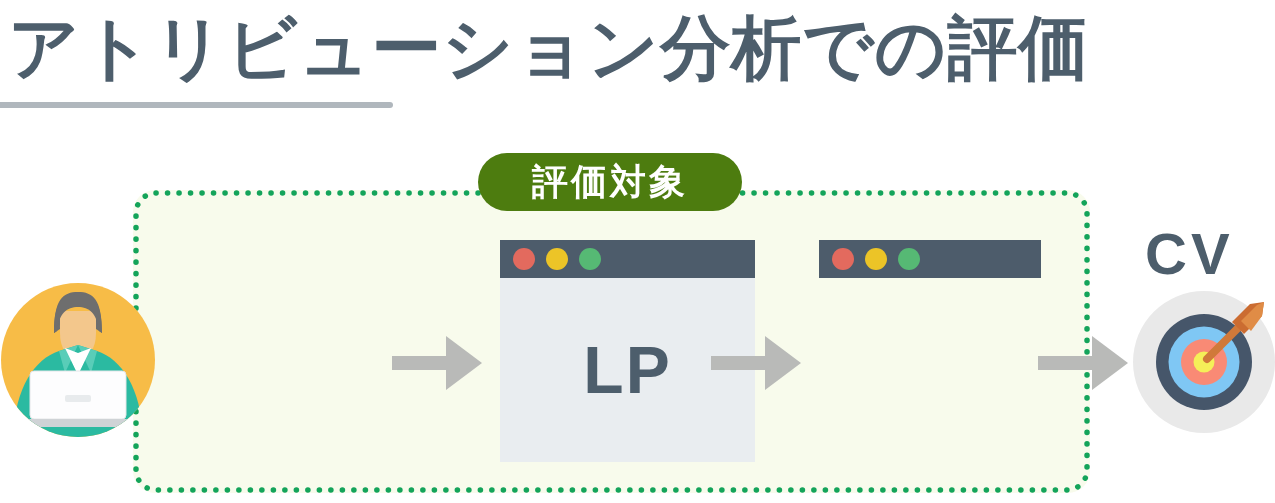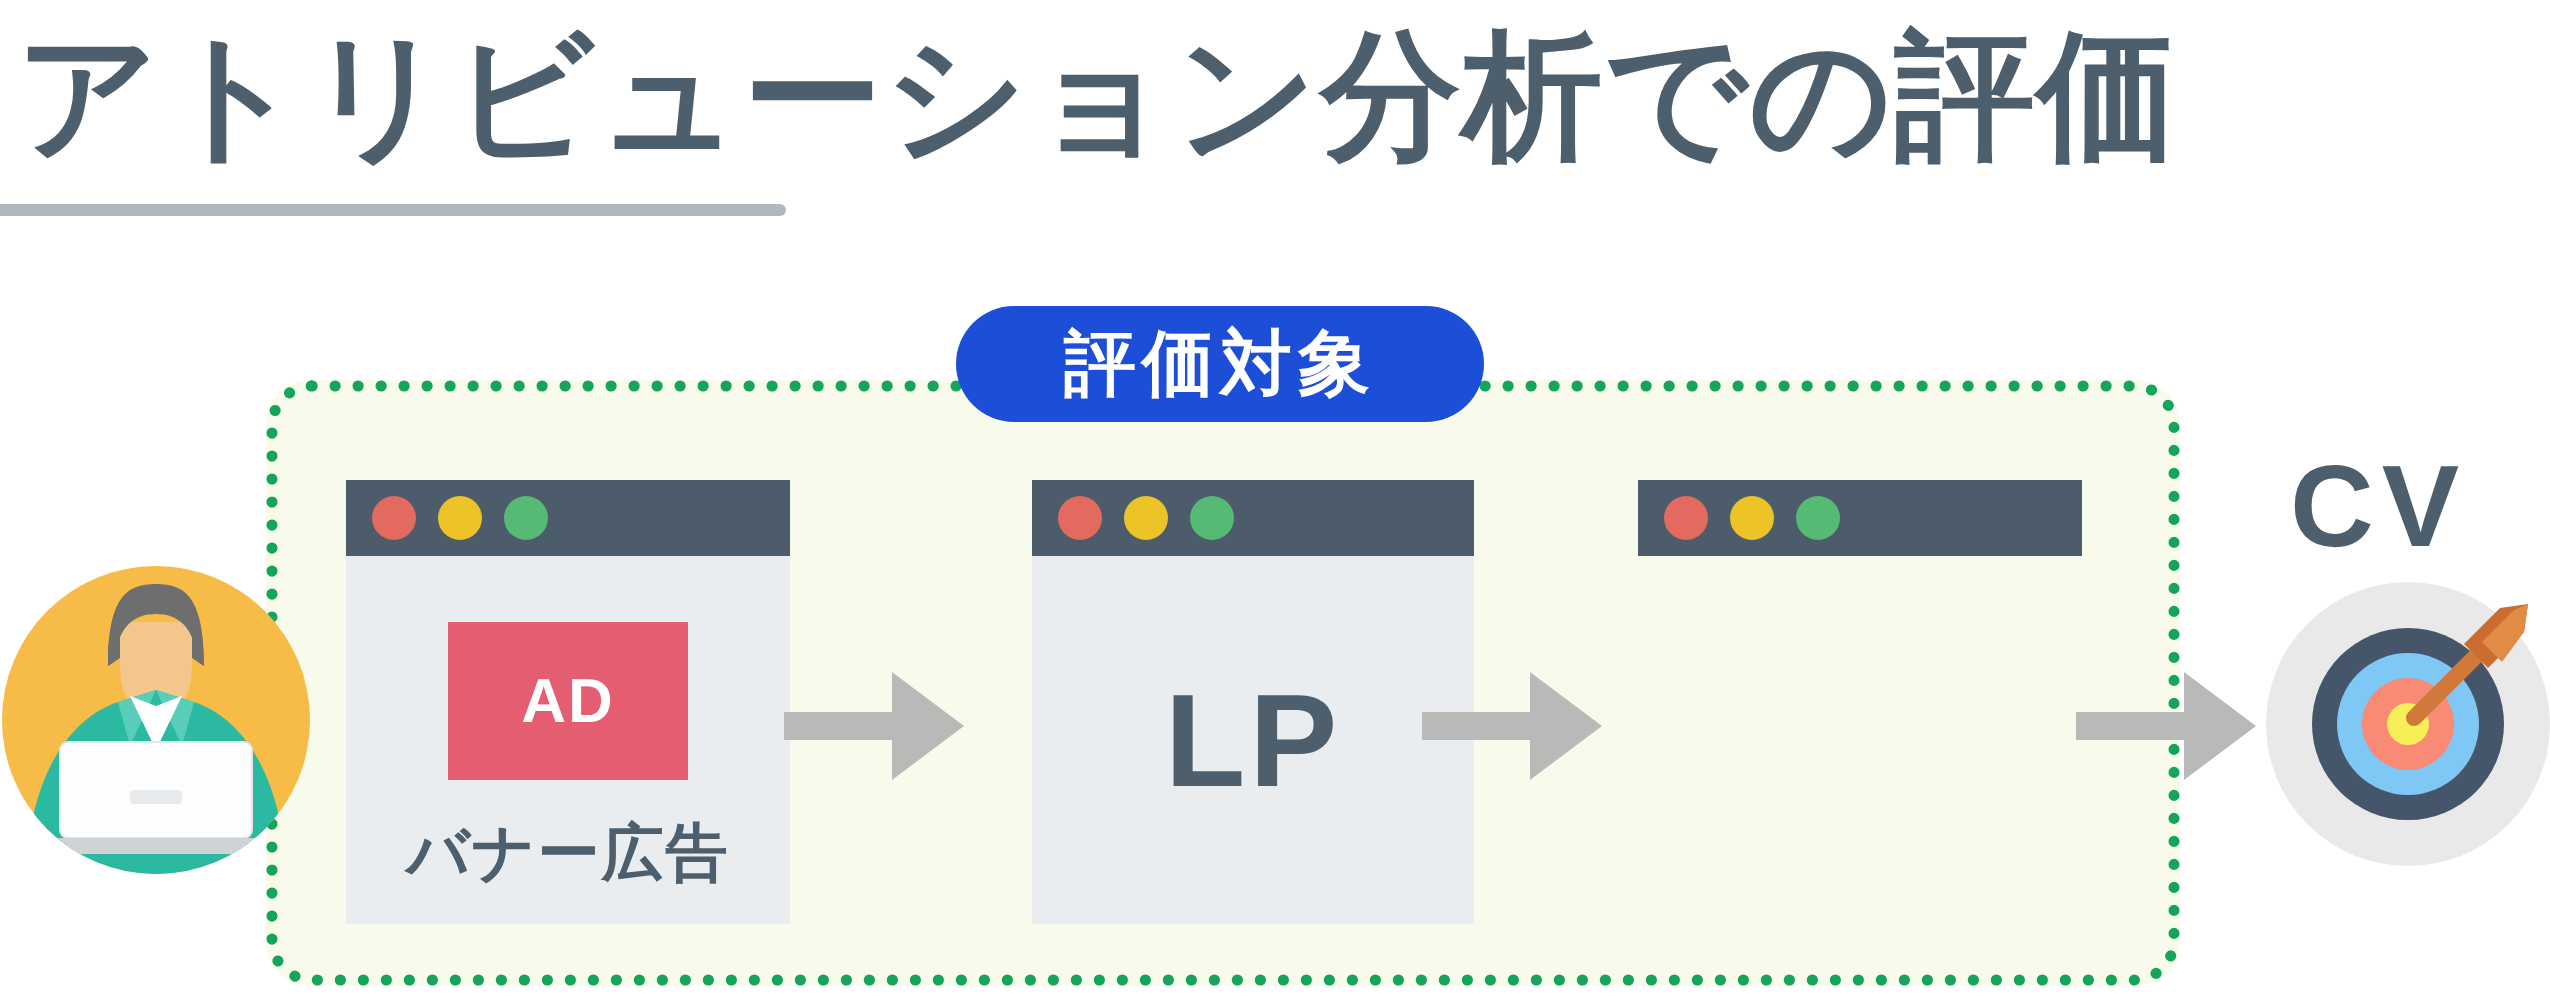--- a/index.html
+++ b/index.html
@@ -17,21 +17,21 @@
     background:#b0b7bd;border-radius:0 3px 3px 0;
   }
   
   .eval-box{
     position:absolute;left:133px;top:190px;width:957px;height:303px;
     background:#f8fbec;border-radius:22px;z-index:1;
   }
   .eval-border{position:absolute;left:133px;top:190px;z-index:2;}
   .eval-pill{
     position:absolute;left:478px;top:153px;width:264px;height:58px;
-    background:#1d4ed8;border-radius:30px;z-index:5;
+    background:#4d7c0f;border-radius:30px;z-index:5;
     display:flex;align-items:center;justify-content:center;
   }
   .eval-pill span{color:#fff;font-size:36px;font-weight:800;letter-spacing:3px;}
   
   .avatar{
     position:absolute;left:1px;top:283px;width:154px;height:154px;
     border-radius:50%;background:#f7bc47;overflow:hidden;z-index:6;
   }
   
   .browser{
@@ -99,39 +99,26 @@
       <path d="M12,154 C14,104 34,76 58,68 L77,62 L96,68 C120,76 140,104 142,154 Z" fill="#2bbaa1"></path>
       <path d="M58,68 L77,62 L64,90 Z" fill="#59cdb8"></path>
       <path d="M96,68 L77,62 L90,90 Z" fill="#59cdb8"></path>
       <polygon points="64,65 77,92 90,65 77,70" fill="#ffffff"></polygon>
       <rect x="29" y="88" width="96" height="48" rx="4" fill="#fdfdfe" stroke="#e4e6e8" stroke-width="1"></rect>
       <rect x="64" y="112" width="26" height="7" rx="2" fill="#e8ebed"></rect>
       <rect x="23" y="136" width="108" height="8" rx="3" fill="#cfd3d6"></rect>
     </svg>
   </div>
 
-  <div class="browser" style="left:173px">
-    <div class="browser-header">
-      <span class="browser-dot dot-red"></span>
-      <span class="browser-dot dot-yellow"></span>
-      <span class="browser-dot dot-green"></span>
-    </div>
-    <div class="browser-body">
-      <div class="ad-badge">
-        <span>AD</span>
-      </div>
-      <div class="banner-label">バナー広告</div>
-    </div>
-  </div>
 
   <svg class="flow-arrow arrow-1" width="91" height="58">
     <polygon points="0,22 54,22 54,2 90,29 54,56 54,36 0,36" fill="#b9bab8"></polygon>
   </svg>
 
-  <div class="browser" style="left:516px;width:221px">
+  <div class="browser" style="left:500px;width:255px">
     <div class="browser-header">
       <span class="browser-dot dot-red"></span>
       <span class="browser-dot dot-yellow"></span>
       <span class="browser-dot dot-green"></span>
     </div>
     <div class="browser-body">
       <div class="lp-label">LP</div>
     </div>
   </div>
 

